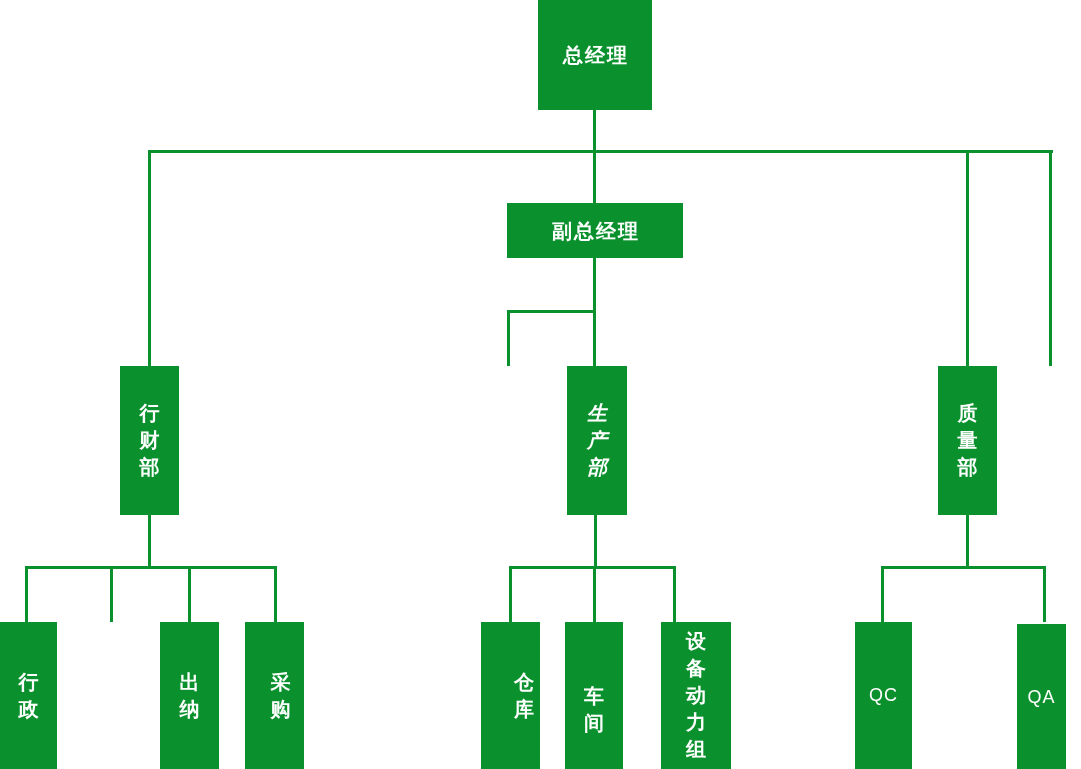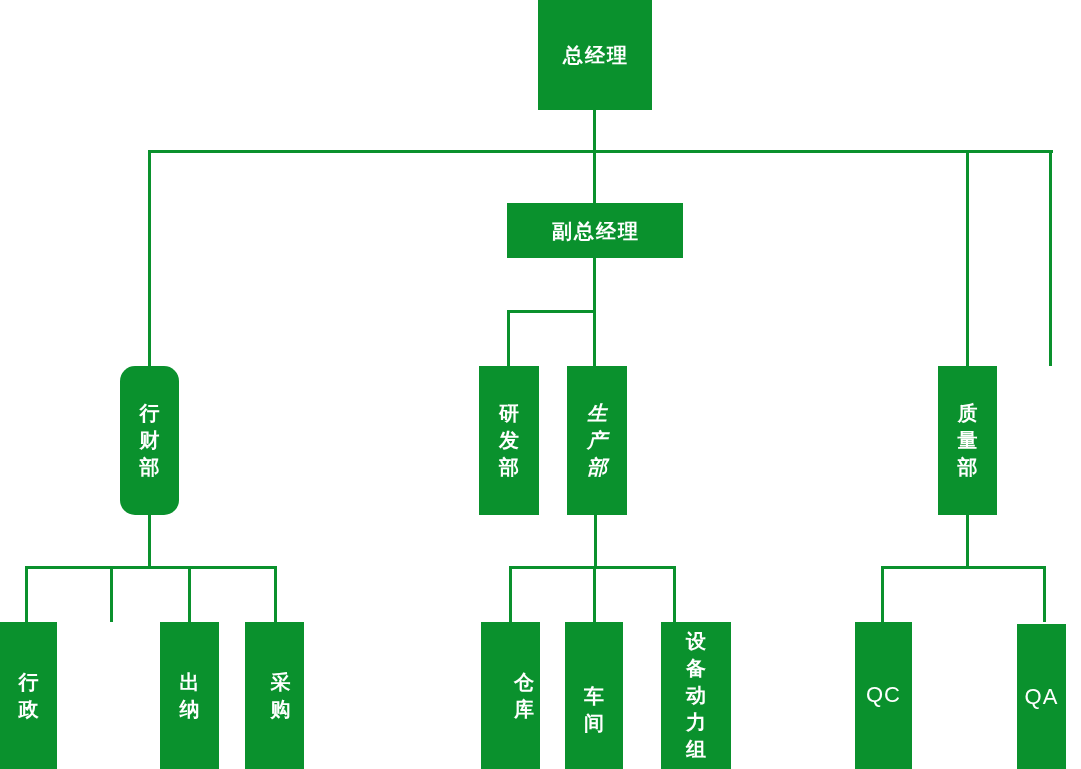--- a/index.html
+++ b/index.html
@@ -35,26 +35,26 @@
   
   .node--h { letter-spacing: 2px; text-indent: 2px; }
   
   .node--v .vtext {
     width: 1em;
     word-break: break-all;
     line-height: 27px;
     text-align: center;
   }
   
-  .node--latin { font-weight: normal; font-size: 22px; letter-spacing: 1px; }
+  .node--latin { font-weight: normal; font-size: 18px; letter-spacing: 1px; }
 
   
   .n-gm  { left: 538px;  top: 0;     width: 114px; height: 110px; }
   .n-dgm { left: 507px;  top: 203px; width: 176px; height: 55px;  }
-  .n-xc  { left: 120px;  top: 366px; width: 59px;  height: 149px; border-radius: 15px; }
+  .n-xc  { left: 120px;  top: 366px; width: 59px;  height: 149px; }
   .n-yf  { left: 479px;  top: 366px; width: 60px;  height: 149px; }
   .n-sc  { left: 567px;  top: 366px; width: 60px;  height: 149px; font-style: italic; }
   .n-zl  { left: 938px;  top: 366px; width: 59px;  height: 149px; }
   .n-xs  { left: 1022px; top: 366px; width: 59px;  height: 149px; }
   .n-xz  { left: 0;      top: 622px; width: 57px;  height: 147px; }
   .n-kj  { left: 82px;   top: 622px; width: 58px;  height: 147px; }
   .n-cn  { left: 160px;  top: 622px; width: 59px;  height: 147px; }
   .n-cg  { left: 245px;  top: 622px; width: 59px;  height: 147px; padding-left: 12px; }
   .n-ck  { left: 481px;  top: 622px; width: 59px;  height: 147px; padding-left: 27px; }
   .n-cj  { left: 565px;  top: 622px; width: 58px;  height: 175px; }
@@ -124,23 +124,20 @@
     <span>总经理</span>
   </div>
 
   <div class="node node--h n-dgm">
     <span>副总经理</span>
   </div>
 
   <div class="node node--v n-xc">
     <span class="vtext">行财部</span>
   </div>
-  <div class="node node--v n-yf">
-    <span class="vtext">研发部</span>
-  </div>
   <div class="node node--v n-sc">
     <span class="vtext">生产部</span>
   </div>
   <div class="node node--v n-zl">
     <span class="vtext">质量部</span>
   </div>
 
   <div class="node node--v n-xz">
     <span class="vtext">行政</span>
   </div>

